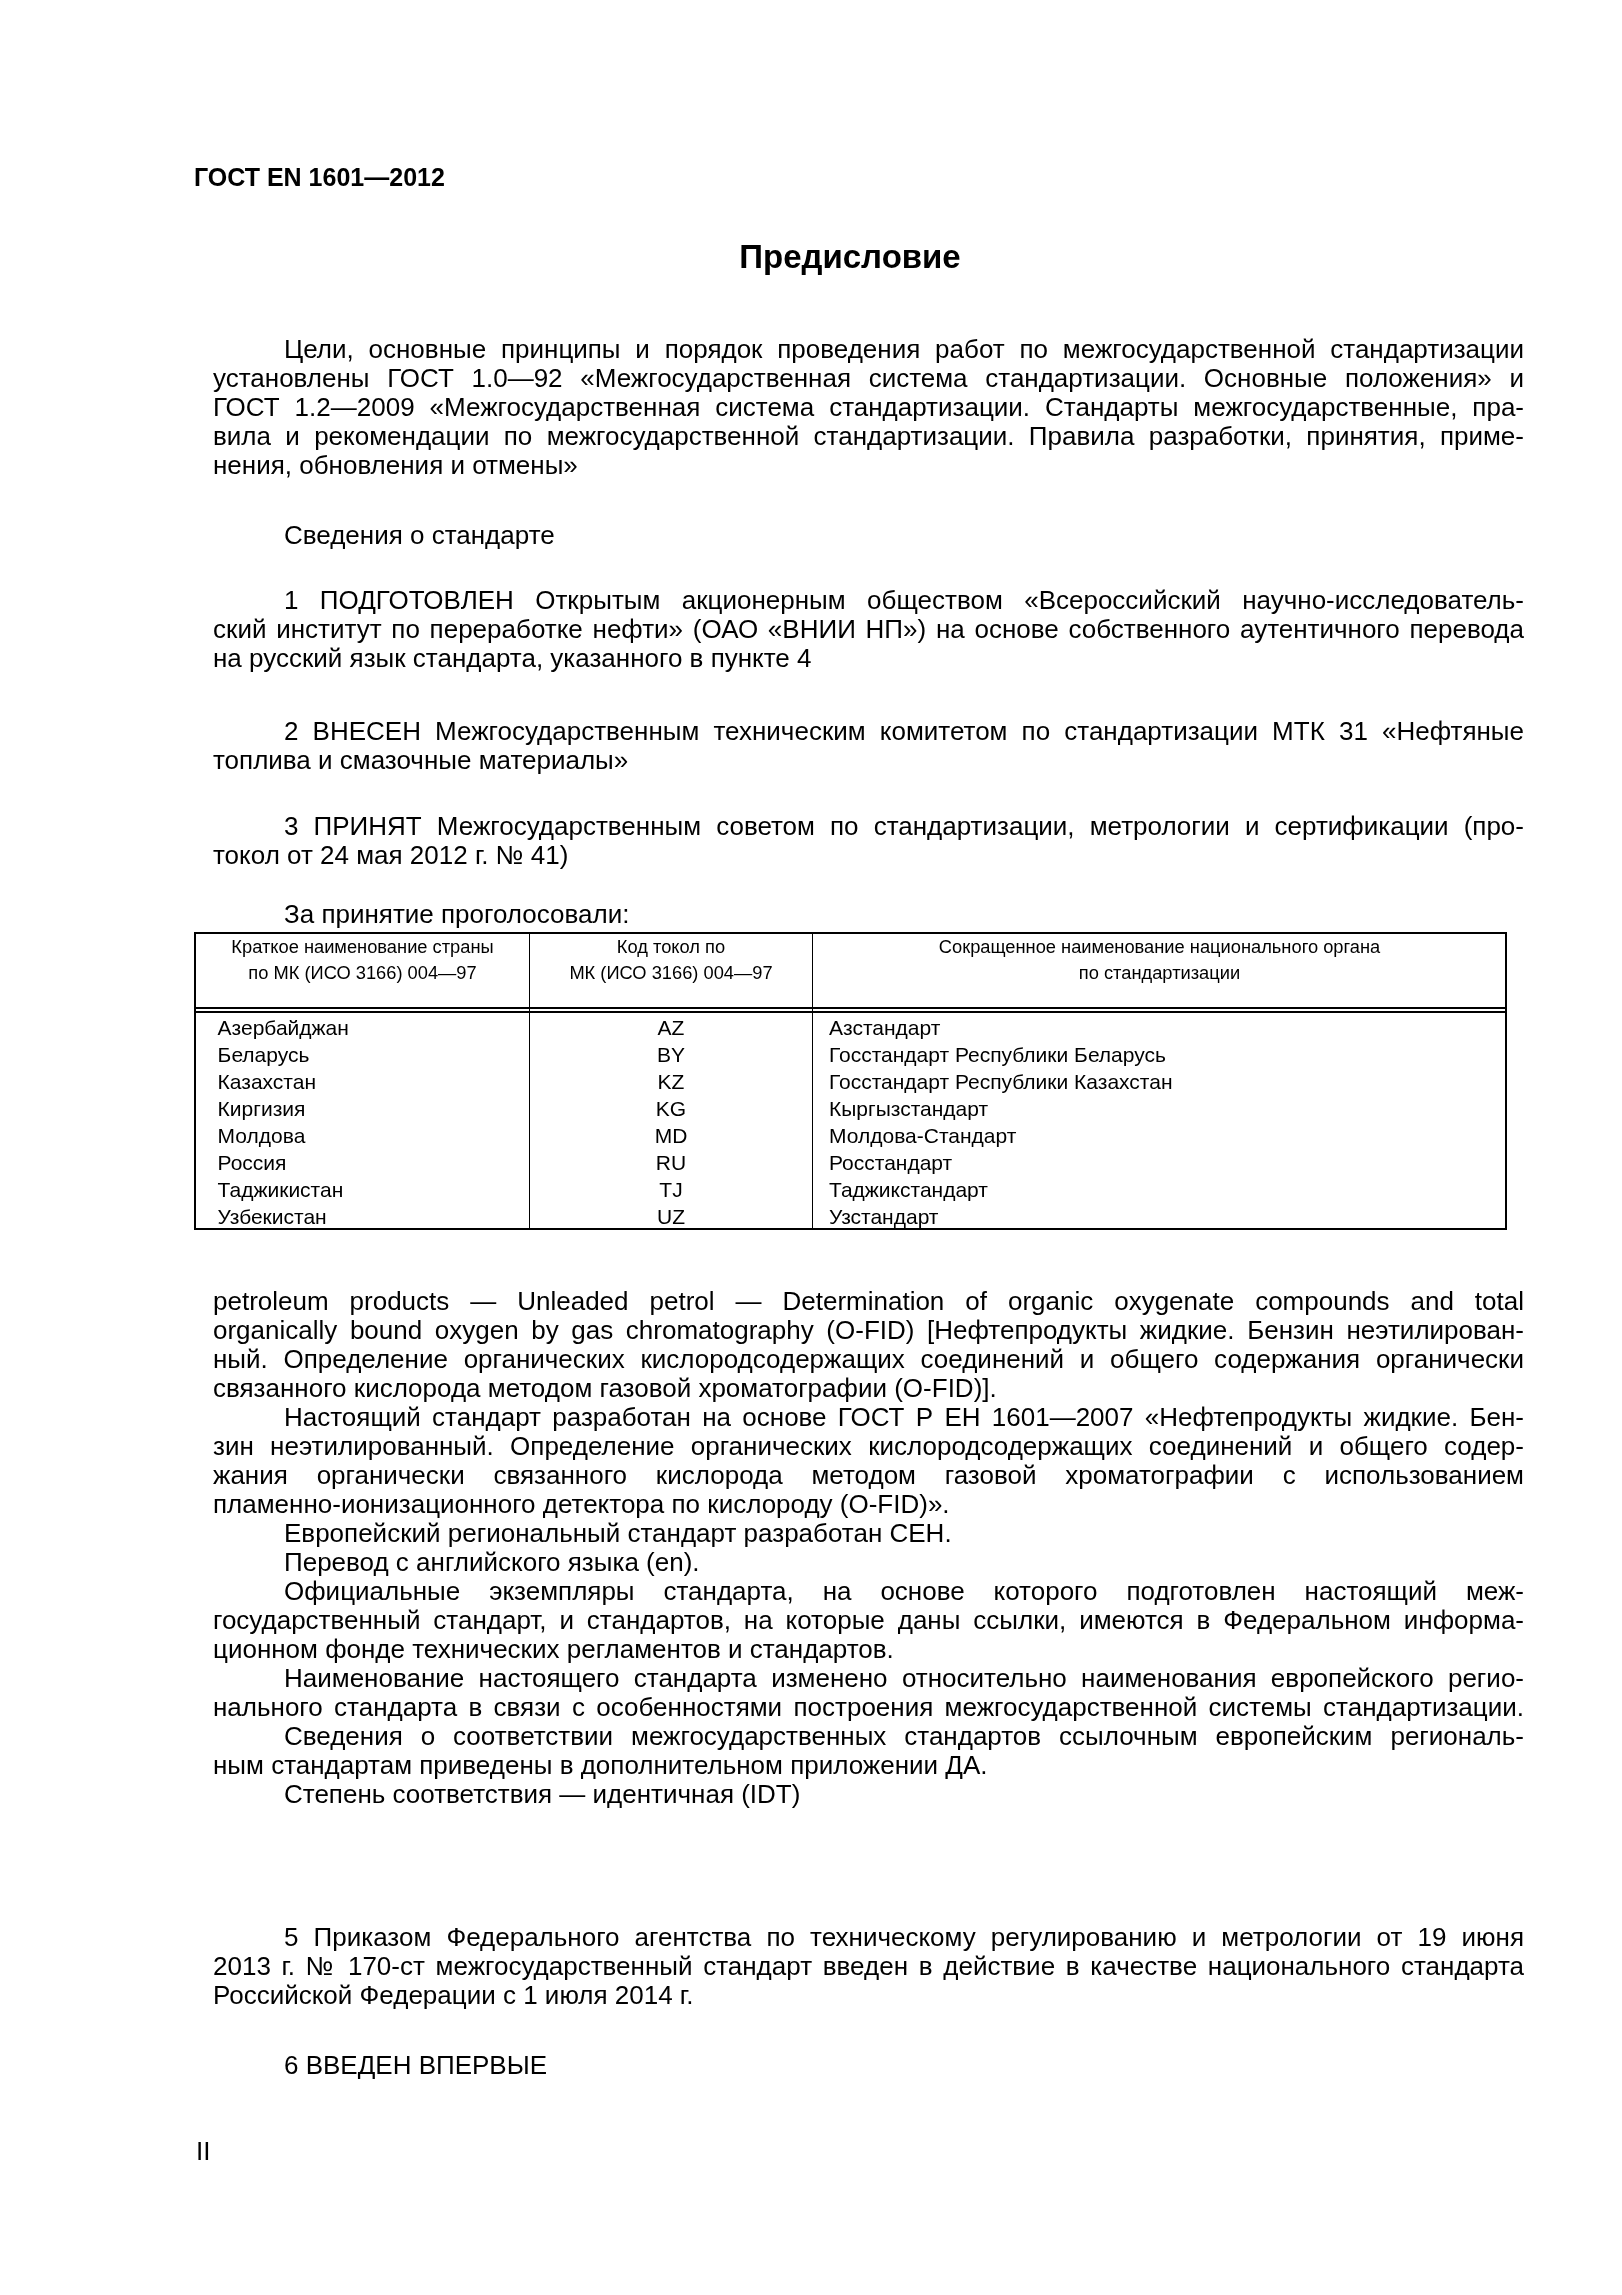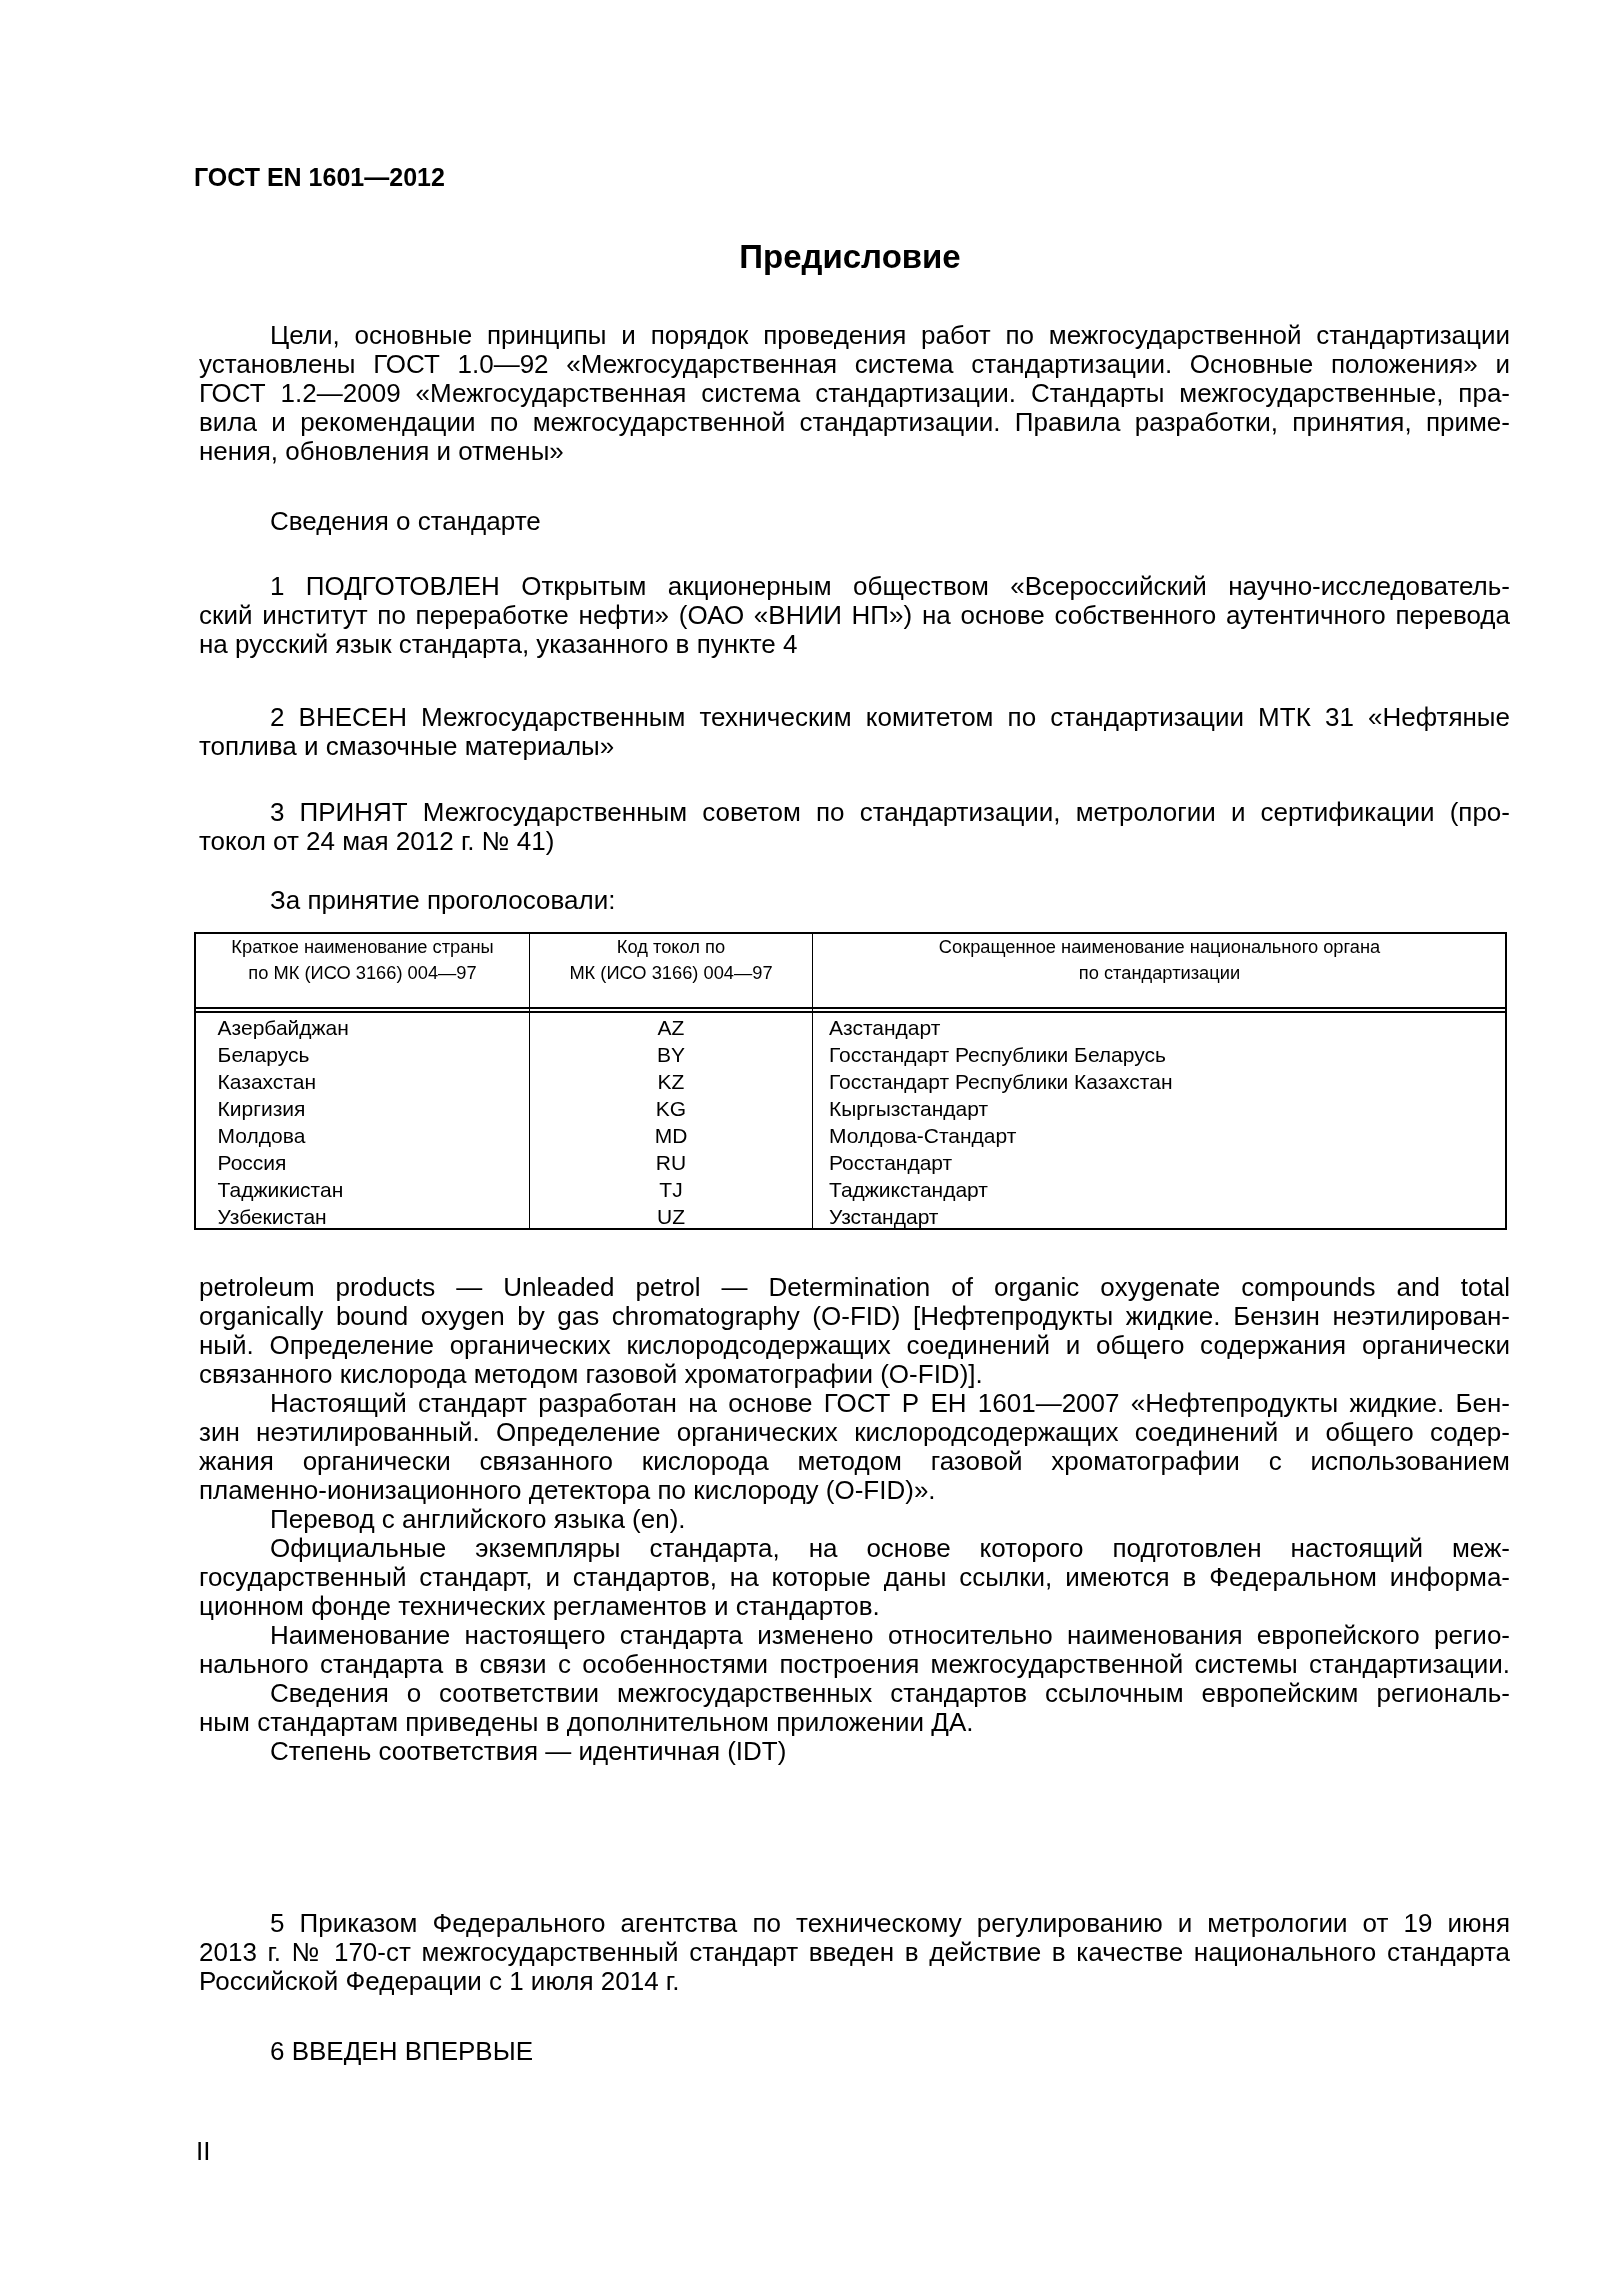--- a/index.html
+++ b/index.html
@@ -6,21 +6,21 @@
   body {
     width: 1623px; height: 2295px; position: relative; overflow: hidden;
     font-family: "Liberation Sans", "DejaVu Sans", sans-serif;
     color: #000000;
   }
   .abs { position: absolute; }
   .doc-code { left: 194px; top: 163px; font-size: 25px; font-weight: bold; line-height: 29px; white-space: nowrap; }
   .title { left: 0; width: 1623px; top: 238px; font-size: 33px; font-weight: bold; line-height: 38px; text-align: center; padding-left: 77px; box-sizing: border-box; }
   .para {
     left: 195px; width: 1311px; font-size: 26px; line-height: 29px;
-    text-align: justify; text-indent: 71px; margin: 4px;
+    text-align: justify; text-indent: 71px; margin: 18px;
   }
   .para.block-lines { text-indent: 0; }
   .para.block-lines .ln { display: block; text-indent: 71px; text-align: justify; }
   .heading-bold { font-weight: normal; }
   .lastline-left { text-align-last: left; }
   .just-all { text-align-last: justify; }
 
   
   .vote-table {
     left: 194px; top: 932px; width: 1313px; height: 298px;
@@ -132,20 +132,21 @@
   <span class="ln just-all" style="text-indent:0">petroleum products — Unleaded petrol — Determination of organic oxygenate compounds and total</span>
   <span class="ln just-all" style="text-indent:0">organically bound oxygen by gas chromatography (O-FID) [Нефтепродукты жидкие. Бензин неэтилирован-</span>
   <span class="ln just-all" style="text-indent:0">ный. Определение органических кислородсодержащих соединений и общего содержания органически</span>
   <span class="ln lastline-left" style="text-indent:0">связанного кислорода методом газовой хроматографии (O-FID)].</span>
 
   <span class="ln just-all">Настоящий стандарт разработан на основе ГОСТ Р ЕН 1601—2007 «Нефтепродукты жидкие. Бен-</span>
   <span class="ln just-all" style="text-indent:0">зин неэтилированный. Определение органических кислородсодержащих соединений и общего содер-</span>
   <span class="ln just-all" style="text-indent:0">жания органически связанного кислорода методом газовой хроматографии с использованием</span>
   <span class="ln lastline-left" style="text-indent:0">пламенно-ионизационного детектора по кислороду (O-FID)».</span>
 
+  <span class="ln lastline-left">Европейский региональный стандарт разработан СЕН.</span>
   <span class="ln lastline-left">Перевод с английского языка (en).</span>
 
   <span class="ln just-all">Официальные экземпляры стандарта, на основе которого подготовлен настоящий меж-</span>
   <span class="ln just-all" style="text-indent:0">государственный стандарт, и стандартов, на которые даны ссылки, имеются в Федеральном информа-</span>
   <span class="ln lastline-left" style="text-indent:0">ционном фонде технических регламентов и стандартов.</span>
 
   <span class="ln just-all">Наименование настоящего стандарта изменено относительно наименования европейского регио-</span>
   <span class="ln just-all" style="text-indent:0">нального стандарта в связи с особенностями построения межгосударственной системы стандартизации.</span>
 
   <span class="ln just-all">Сведения о соответствии межгосударственных стандартов ссылочным европейским региональ-</span>

